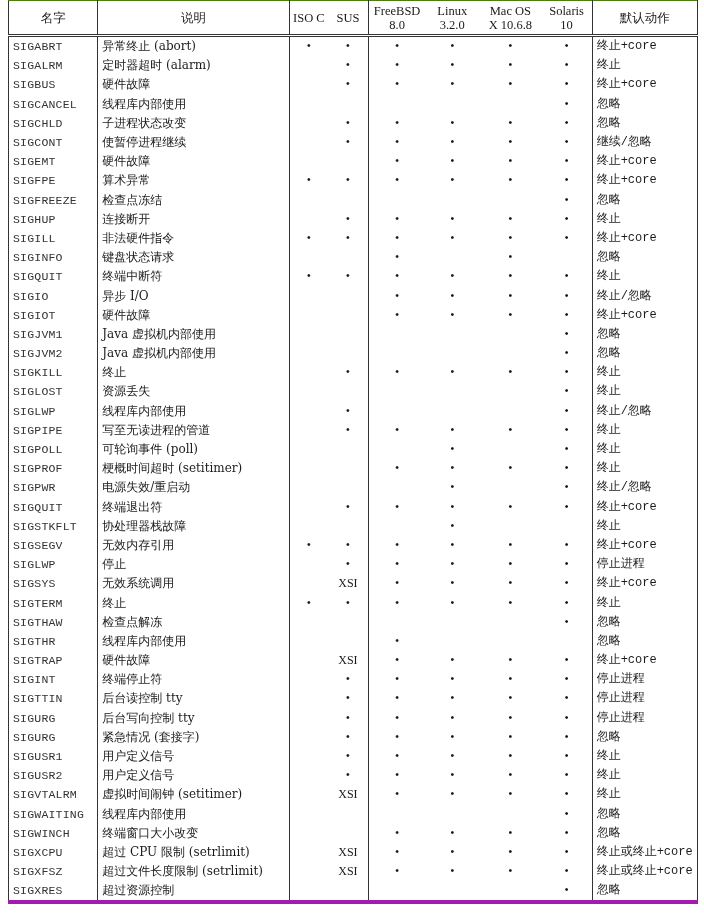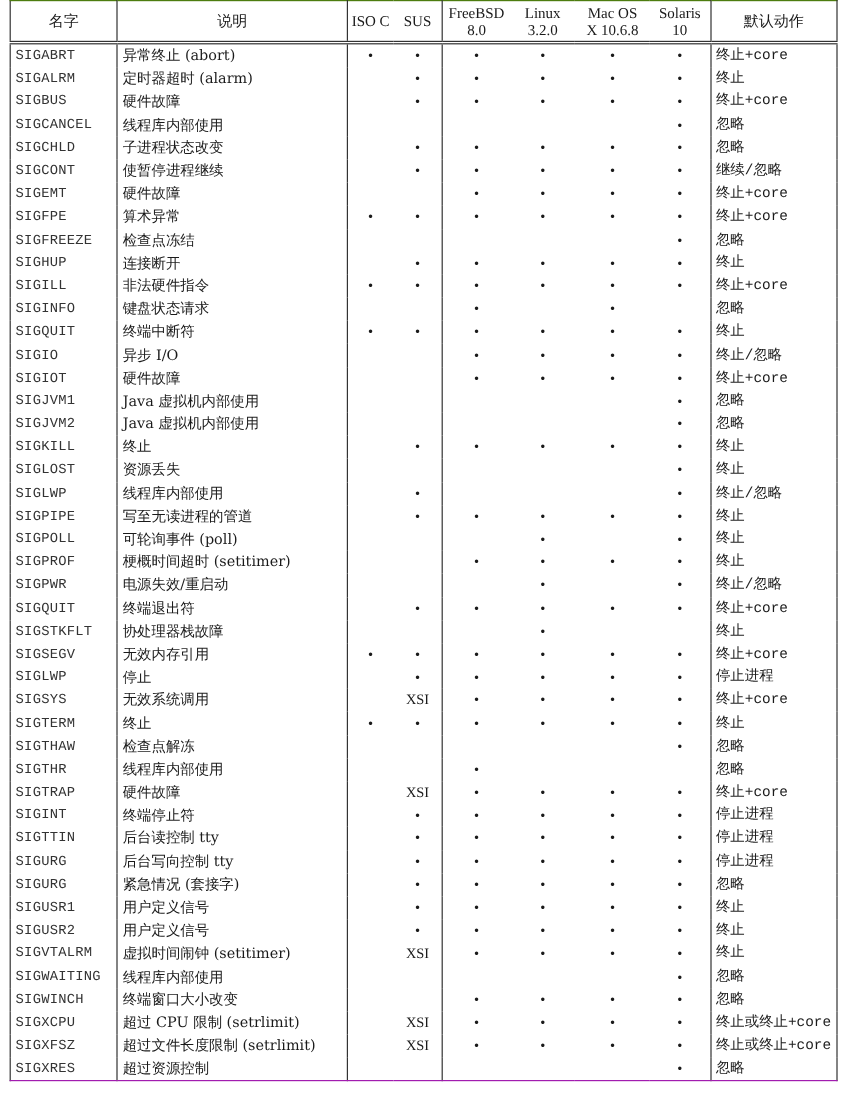--- a/index.html
+++ b/index.html
@@ -36,21 +36,21 @@
   .col-mac { width: 58px; }
   .col-sol { width: 46px; }
   .col-act { width: 100px; }
   .bl { border-left: 1px solid #333; }
   .br { border-right: 1px solid #333; }
   .bt { border-top: 1px solid #4d7c0f; }
   td.name { font-family: "Liberation Mono", "DejaVu Sans Mono", monospace; font-size: 11.5px; color: #333; letter-spacing: 0.2px; margin-top: 41px; }
   td.desc { font-family: "DejaVu Serif", serif; font-size: 12px; }
   td.mark { text-align: center; font-family: "Liberation Serif", serif; font-size: 12px; }
   td.act { font-family: Liberation Mono, monospace; font-size: 12px; padding-left: 4px; }
-  tr.last td { border-bottom: 1px solid #a21caf; }
+  tr.last td { border-bottom: 4px solid #a21caf; }
   th .sub { display:block; }
 </style>
 </head>
 <body>
 
 <table class="sig">
   <thead>
     <tr>
       <th class="col-name bl br bt">名字</th>
       <th class="col-desc br bt">说明</th>

